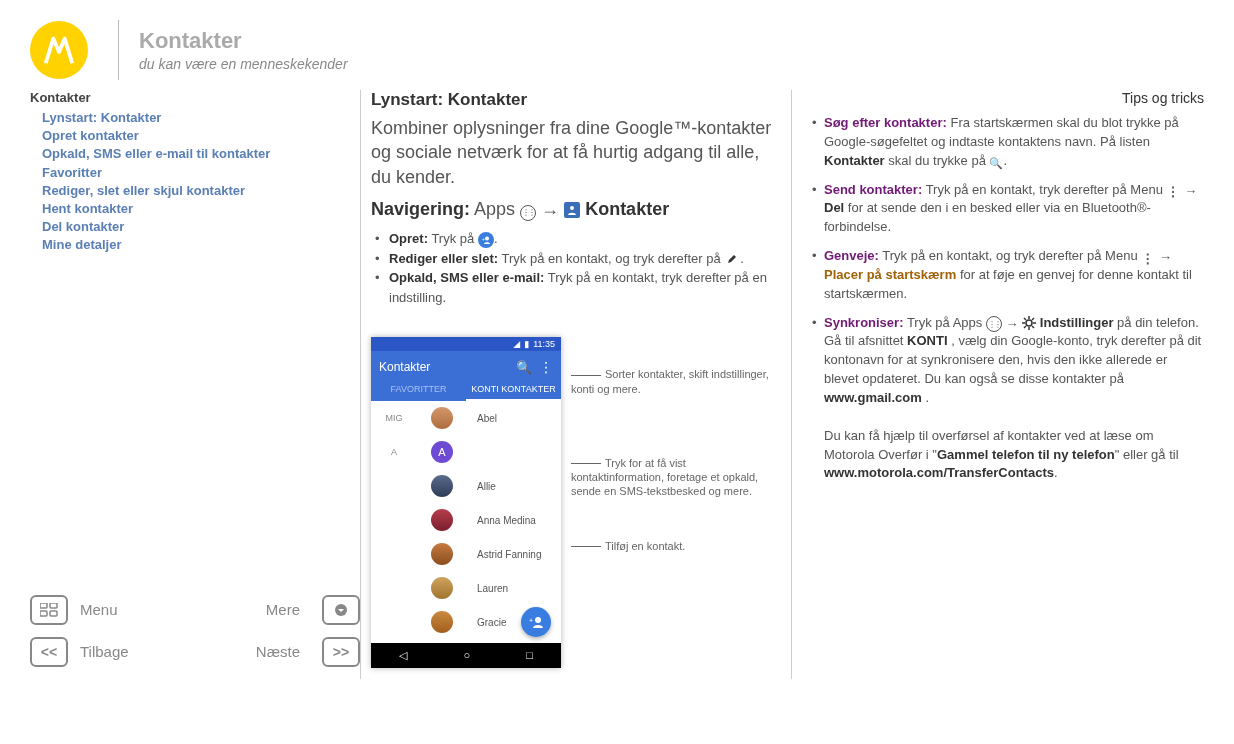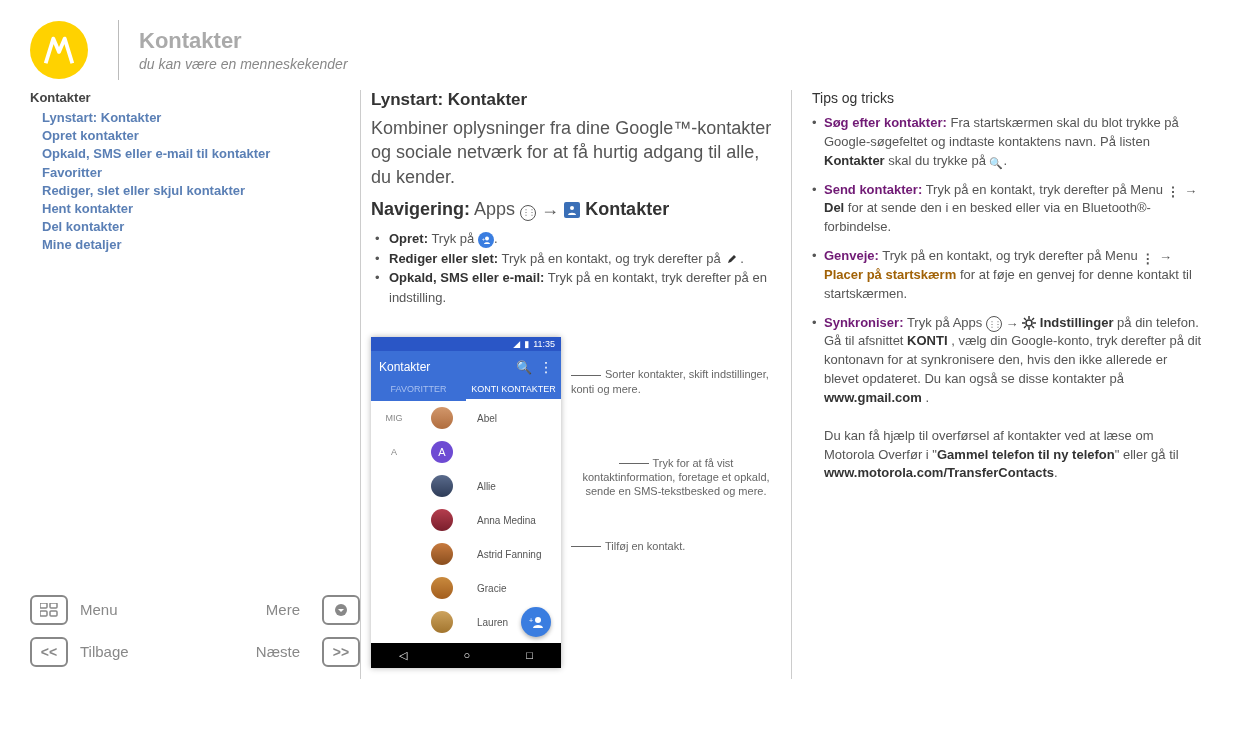--- a/index.html
+++ b/index.html
@@ -159,21 +159,21 @@
   .phone .sysbar {
     background: #000; display: flex; justify-content: space-around;
     padding: 6px 0;
   }
   .phone .sysbar span { color: #fff; font-size: 11px; }
   .callouts { font-size: 11px; color: #666; line-height: 1.3; flex:1; padding-top: 30px; }
   .callouts .c-row { margin-bottom: 40px; }
   .callouts .line { display:inline-block; width:30px; height:1px; background:#666; vertical-align:middle; margin-right:4px; }
 
   
-  .tips-title { font-size: 14px; margin: 0 0 8px 0; color:#333; }
+  .tips-title { font-size: 14px; margin: 0 0 8px 0; color:#333;text-align:right; }
   .tips-list { list-style: none; padding: 0; margin: 0; }
   .tips-list li { font-size: 13px; color: #555; line-height: 1.45; margin-bottom: 10px; padding-left: 12px; position: relative; }
   .tips-list li::before { content: "•"; position: absolute; left: 0; color: #555; }
   .tips-list .lead { font-weight: bold; color: #701a75; }
   .tips-list .link { font-weight: bold; color: #a16207; }
   .small-icon {
     display: inline-block; width: 14px; height: 14px; vertical-align: middle;
   }
   .menu-dots::after { content: "⋮"; font-weight: bold; }
   .search-icon::after { content: "🔍"; font-size: 11px; }
@@ -323,47 +323,47 @@
             <span class="avatar c4"></span>
             <span>Anna Medina</span>
           </div>
           <div class="list-row">
             <span class="section-label"></span>
             <span class="avatar c5"></span>
             <span>Astrid Fanning</span>
           </div>
           <div class="list-row">
             <span class="section-label"></span>
+            <span class="avatar c6"></span>
+            <span>Lauren</span>
+          </div>
+          <div class="list-row">
+            <span class="section-label"></span>
             <span class="avatar c7"></span>
             <span>Gracie</span>
-          </div>
-          <div class="list-row">
-            <span class="section-label"></span>
-            <span class="avatar c6"></span>
-            <span>Lauren</span>
           </div>
           <div class="fab">
             <svg width="14" height="14" viewBox="0 0 14 14">
                 <circle cx="9" cy="5" r="3" fill="#fff"></circle>
                 <path d="M4 13 C4 9 14 9 14 13 Z" fill="#fff"></path>
                 <text x="0" y="8" font-size="7" fill="#fff">+</text>
               </svg>
           </div>
           <div style="clear:both"></div>
         </div>
         <div class="sysbar">
           <span>◁</span>
           <span>○</span>
           <span>□</span>
         </div>
       </div>
 
       <div class="callouts">
         <div class="c-row"><span class="line"></span><span>Sorter kontakter, skift indstillinger, konti og mere.</span></div>
-        <div class="c-row" style="margin-top:60px;text-align:center;"><span class="line"></span><span>Tryk for at få vist kontaktinformation, foretage et opkald, sende en SMS-tekstbesked og mere.</span></div>
+        <div class="c-row" style="margin-top:60px;"><span class="line"></span><span>Tryk for at få vist kontaktinformation, foretage et opkald, sende en SMS-tekstbesked og mere.</span></div>
         <div class="c-row" style="margin-top:40px;"><span class="line"></span><span>Tilføj en kontakt.</span></div>
       </div>
     </div>
   </div>
 
   <div class="col-right">
     <p class="tips-title">Tips og tricks</p>
     <ul class="tips-list">
       <li>
         <span class="lead">Søg efter kontakter:</span>

